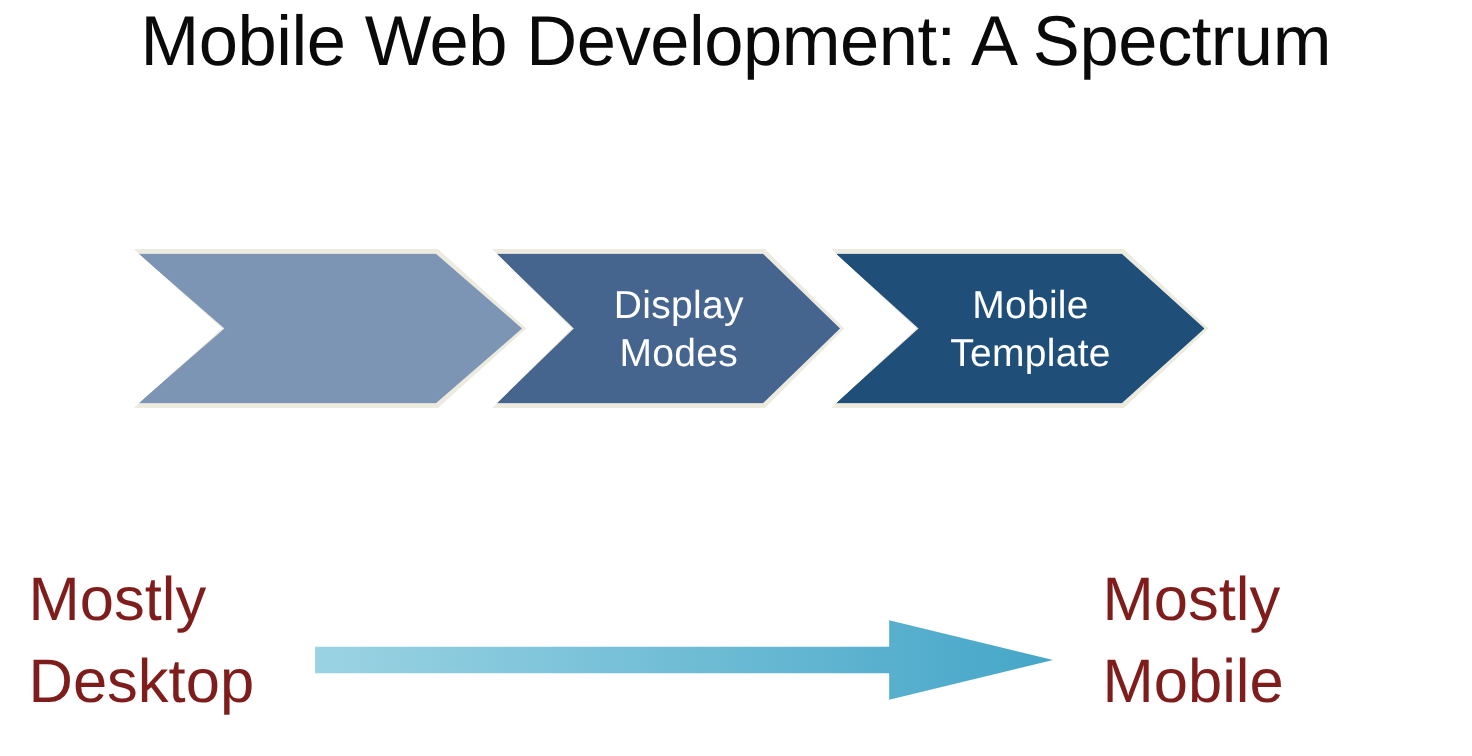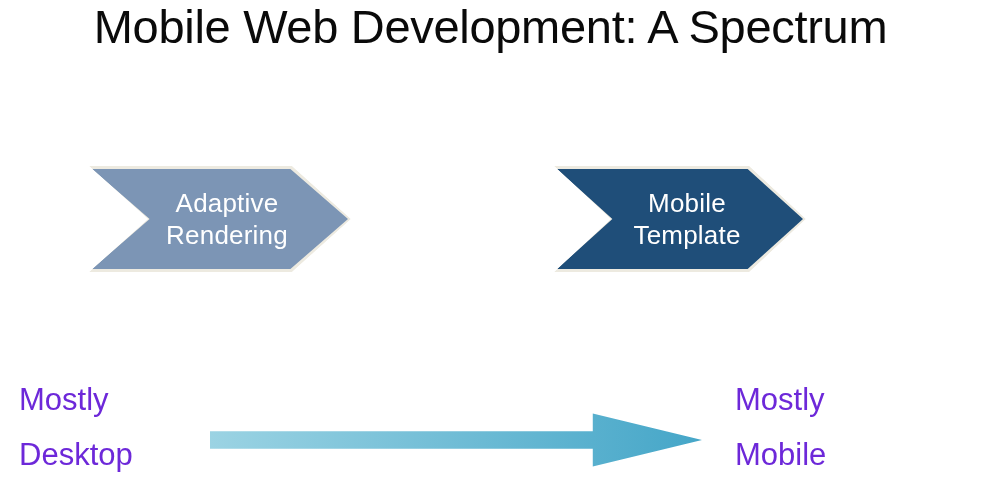--- a/index.html
+++ b/index.html
@@ -98,24 +98,24 @@
     position: absolute;
     left: 0;
     top: 372px;
     width: 981px;
     height: 132px;
   }
   .spectrum-label {
     position: absolute;
     top: 0;
     font-family: "Liberation Sans", sans-serif;
-    font-size: 31px;
+    font-size: 41px;
     font-weight: 400;
     line-height: 55px;
-    color: #6d28d9;
+    color: #7f1d1d;
     white-space: pre-line;
   }
   #label-left  { left: 19px; text-align: left; }
   #label-right { left: 735px; text-align: left; }
 
   .spectrum-arrow {
     position: absolute;
     left: 210px;
     top: 34px;
     width: 492px;
@@ -132,24 +132,28 @@
 
 <div class="slide" style="background: rgb(255, 255, 255);">
 
   <div class="slide-title">Mobile Web Development: A Spectrum</div>
 
   <div class="chevron-band">
 
     <div class="chevron" id="chev-1" style="color: rgb(255, 255, 255);">
       <span class="outline" style="background: rgb(237, 234, 224);"></span>
       <span class="fill" id="fill-1" style="background: rgb(124, 149, 181);"></span>
-      <span class="chev-label">Adaptive
-Rendering</span>
     </div>
 
+    <div class="chevron" id="chev-2" style="color: rgb(255, 255, 255);">
+      <span class="outline" style="background: rgb(237, 234, 224);"></span>
+      <span class="fill" id="fill-2" style="background: rgb(70, 101, 142);"></span>
+      <span class="chev-label">Display
+Modes</span>
+    </div>
 
     <div class="chevron" id="chev-3" style="color: rgb(255, 255, 255);">
       <span class="outline" style="background: rgb(237, 234, 224);"></span>
       <span class="fill" id="fill-3" style="background: rgb(31, 78, 121);"></span>
       <span class="chev-label">Mobile
 Template</span>
     </div>
 
   </div>
 

